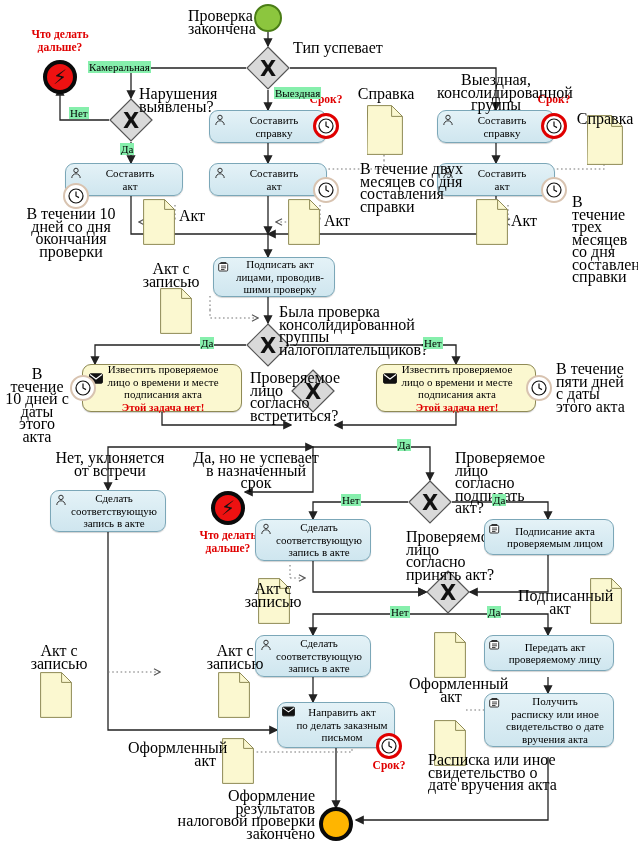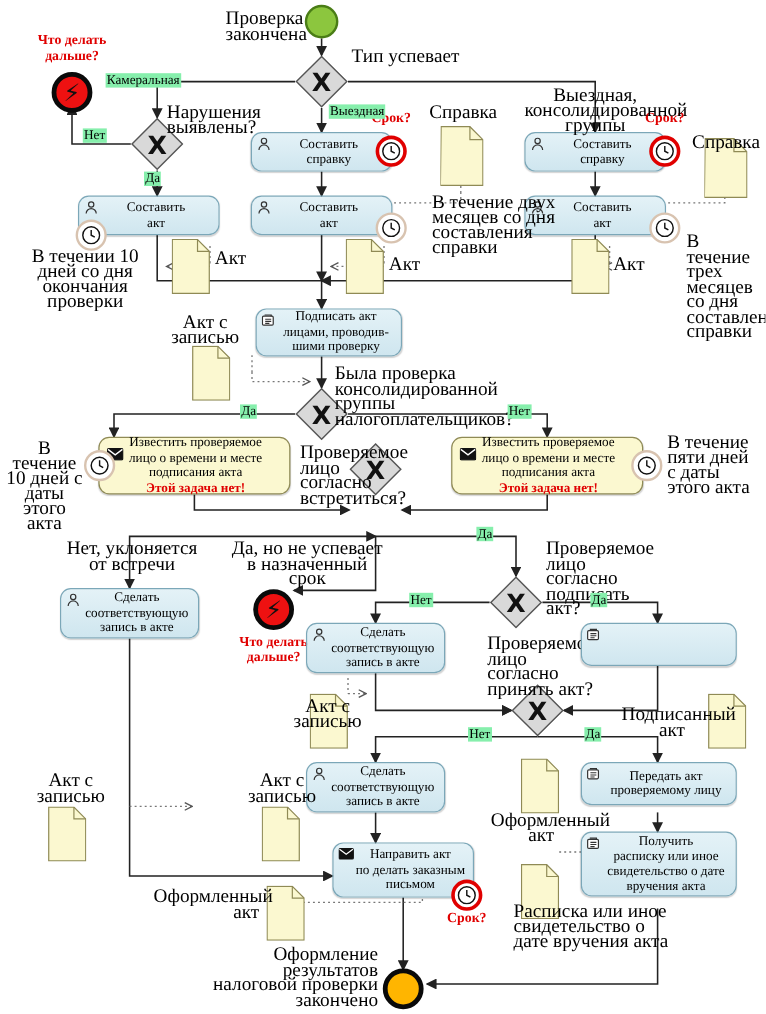--- a/index.html
+++ b/index.html
@@ -329,20 +329,22 @@
 соответствующую
 запись в акте</span>
   </div>
 
   <div class="task" style="left:484px;top:519px;width:130px;height:36px;">
     <span class="tico"><svg viewBox="0 0 12 12" width="12" height="12">
           <rect x="0.7" y="2.5" width="9" height="7.5" rx="1" fill="#fff" stroke="#333" stroke-width="1"></rect>
           <path d="M2.5,1.5 h5.5 v1.2" fill="none" stroke="#333" stroke-width="1"></path>
           <path d="M3,5 h5 M3,6.8 h5 M3,8.5 h3.5" stroke="#333" stroke-width=".9"></path>
         </svg></span>
+    <span style="white-space:pre-line">Подписание акта
+проверяемым лицом</span>
   </div>
 
   <div class="task" style="left:484px;top:635px;width:130px;height:36px;">
     <span class="tico"><svg viewBox="0 0 12 12" width="12" height="12">
           <rect x="0.7" y="2.5" width="9" height="7.5" rx="1" fill="#fff" stroke="#333" stroke-width="1"></rect>
           <path d="M2.5,1.5 h5.5 v1.2" fill="none" stroke="#333" stroke-width="1"></path>
           <path d="M3,5 h5 M3,6.8 h5 M3,8.5 h3.5" stroke="#333" stroke-width=".9"></path>
         </svg></span>
     <span style="white-space:pre-line">Передать акт
 проверяемому лицу</span>

